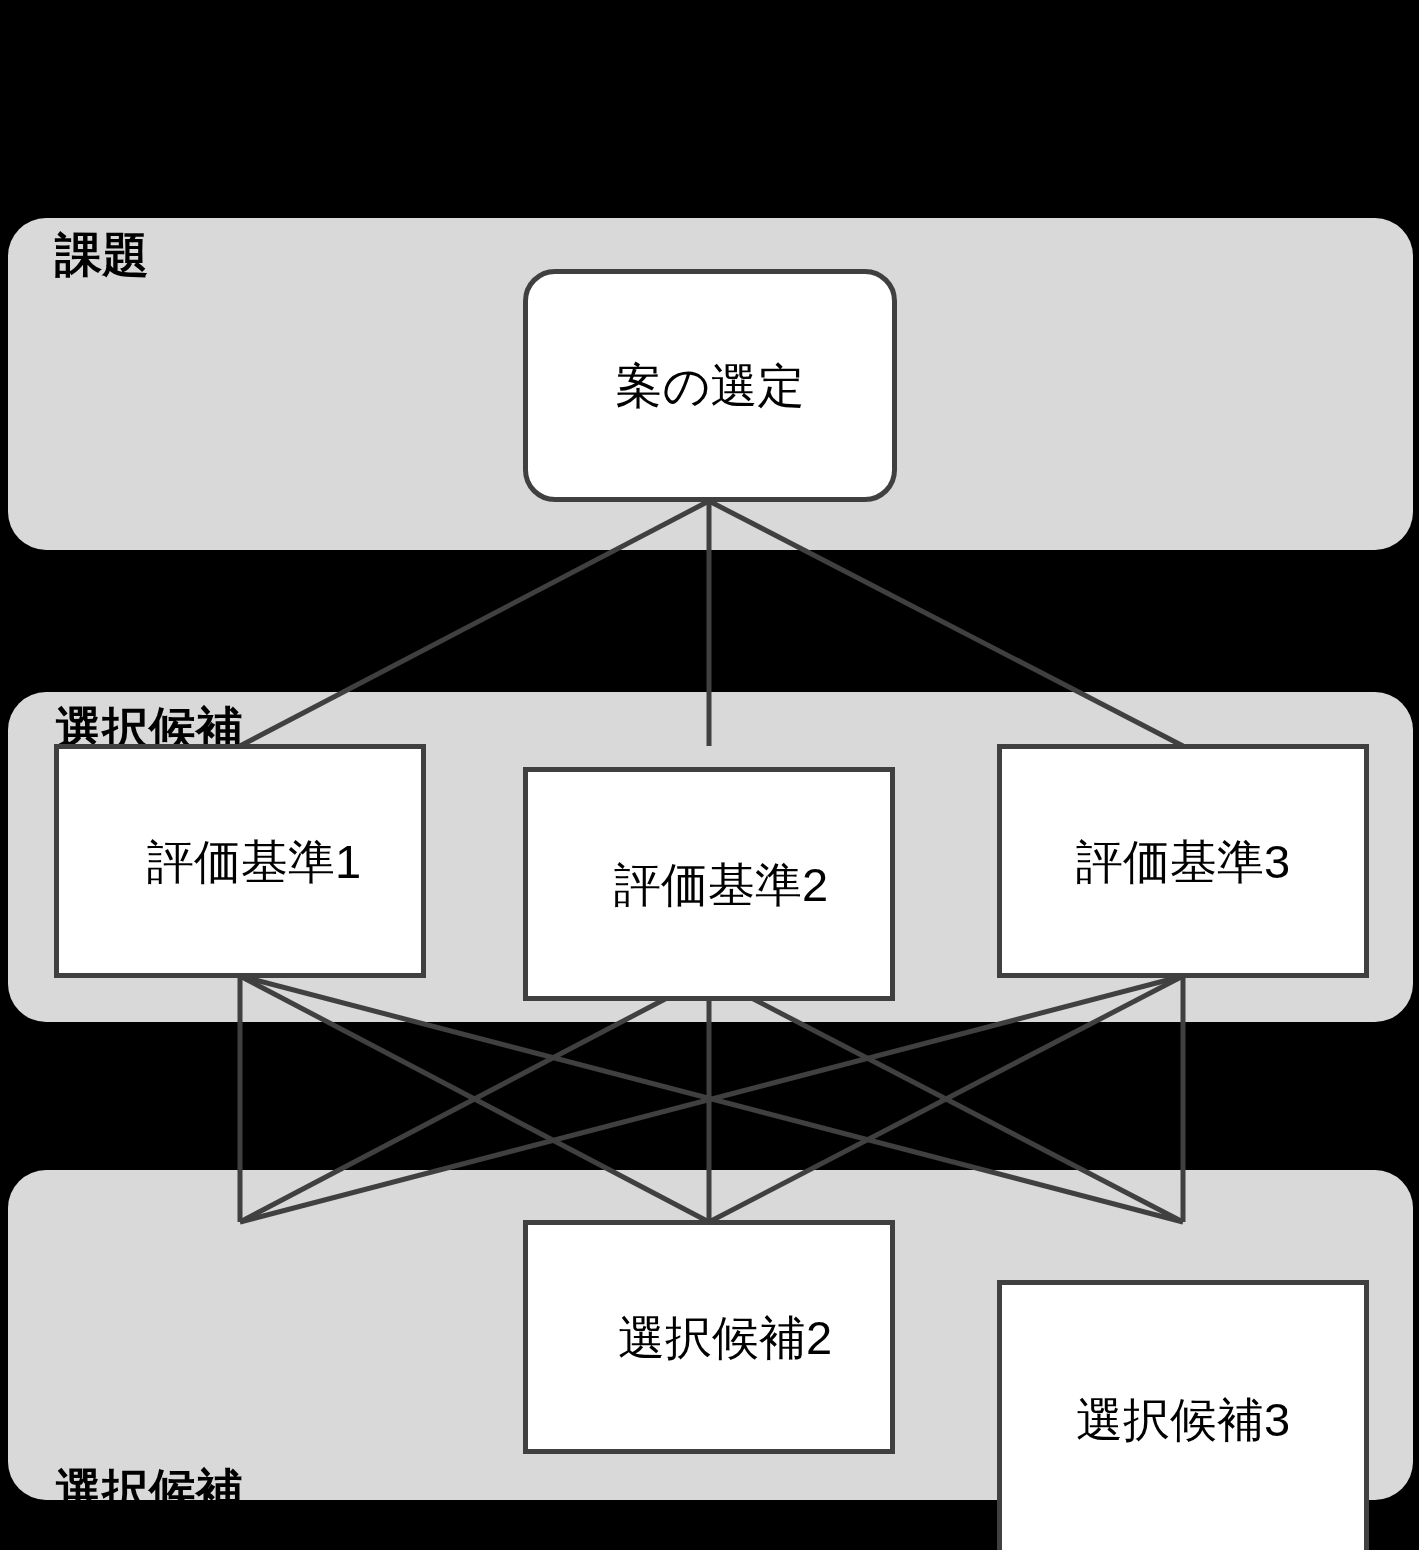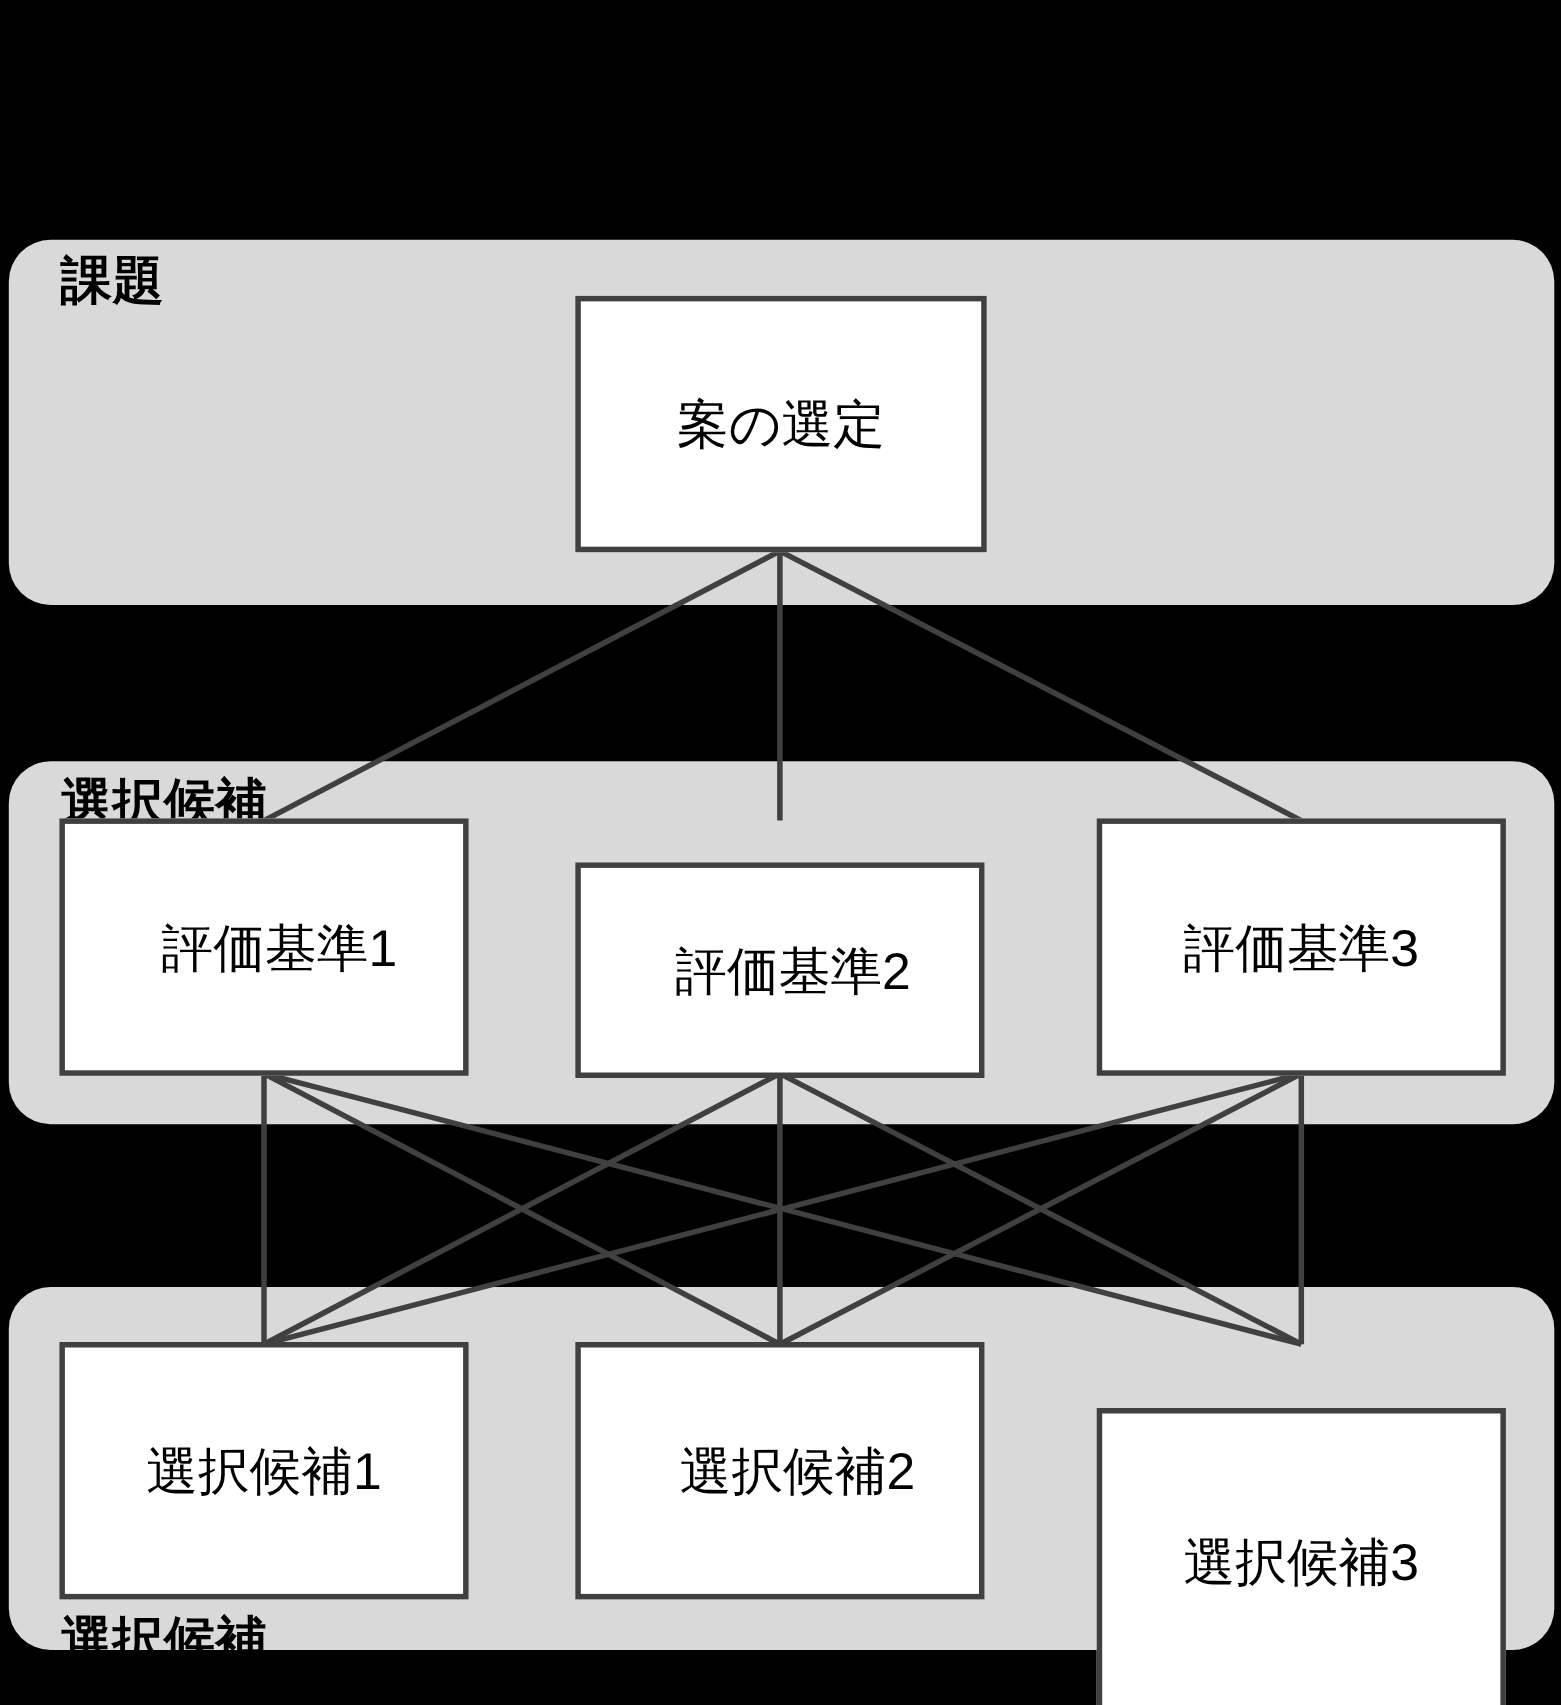--- a/index.html
+++ b/index.html
@@ -67,23 +67,23 @@
     justify-content: center;
     z-index: 10;
   }
   .node span {
     font-size: 47px;
     font-weight: 400;
     line-height: 1;
     color: var(--text, #000000);
     white-space: nowrap;
   }
-  .node-goal { left: 523px; top: 269px; width: 374px; height: 233px; }
+  .node-goal { left: 523px; top: 269px; width: 374px; height: 233px; border-radius: 32px; }
   .node-c1   { left: 54px;  top: 744px; width: 372px; height: 234px; padding-left: 28px; }
-  .node-c2   { left: 523px; top: 784px; width: 372px; height: 196px; padding-left: 24px; }
+  .node-c2   { left: 523px; top: 767px; width: 372px; height: 234px; padding-left: 24px; }
   .node-c3   { left: 997px; top: 744px; width: 372px; height: 234px; }
   .node-a1   { left: 54px;  top: 1220px; width: 372px; height: 234px; }
   .node-a2   { left: 523px; top: 1220px; width: 372px; height: 234px; padding-left: 32px; }
   .node-a3   { left: 997px; top: 1280px; width: 372px; height: 278px; }
 </style>
 </head>
 <body style="background: rgb(0, 0, 0);">
 
 <div class="stage">
 
@@ -121,23 +121,20 @@
   <div class="node node-c1">
     <span>評価基準1</span>
   </div>
   <div class="node node-c2">
     <span>評価基準2</span>
   </div>
   <div class="node node-c3">
     <span>評価基準3</span>
   </div>
 
-  <div class="node node-a1">
-    <span>選択候補1</span>
-  </div>
   <div class="node node-a2">
     <span>選択候補2</span>
   </div>
   <div class="node node-a3">
     <span>選択候補3</span>
   </div>
 
 </div>
 
 </body></html>

